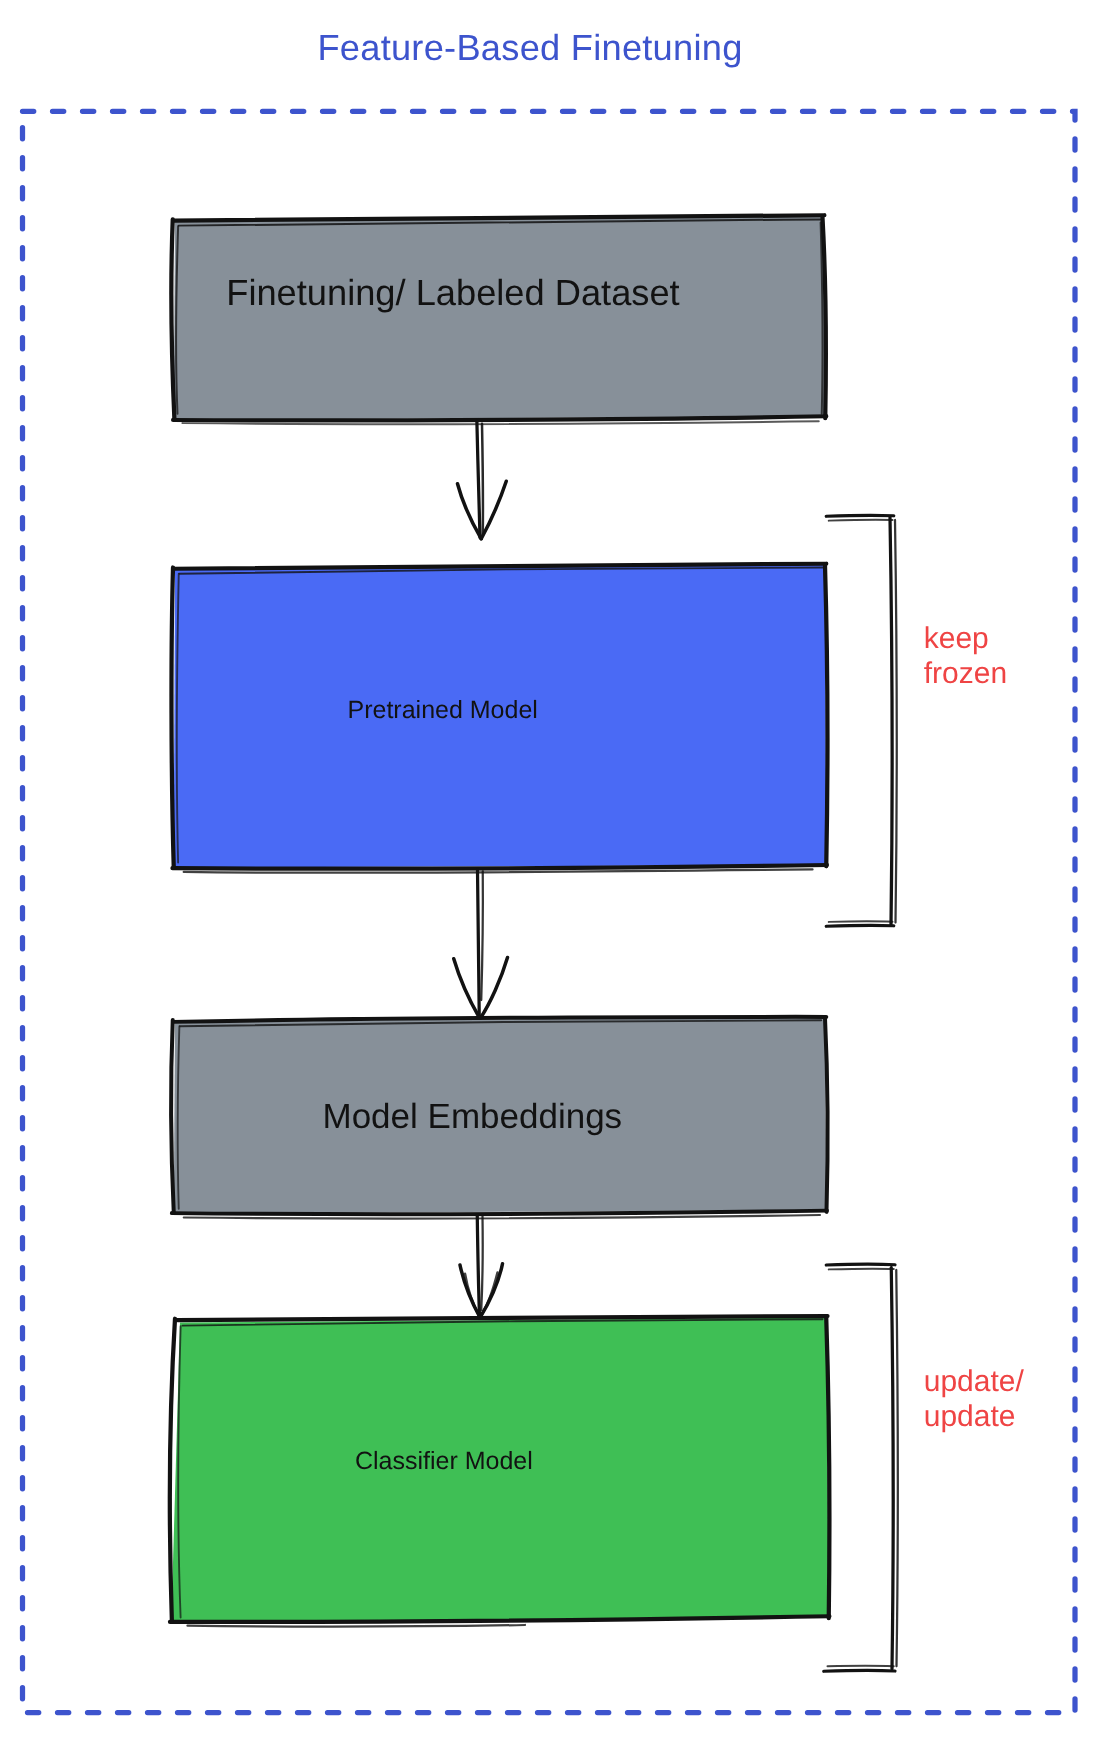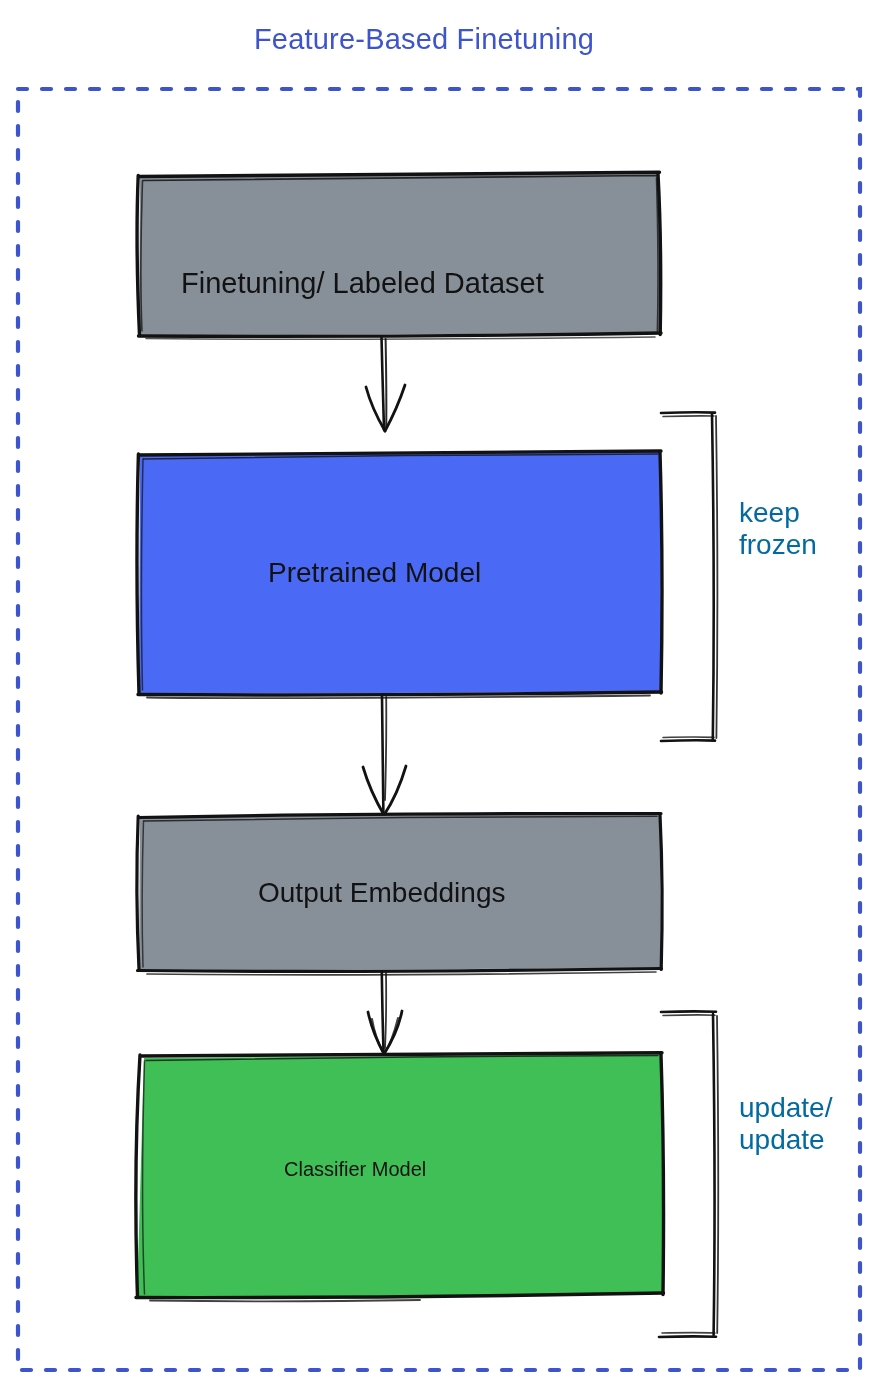--- a/index.html
+++ b/index.html
@@ -36,27 +36,27 @@
   .node-label {
     position: absolute;
     font-family: "Liberation Sans", sans-serif;
     color: #121212;
     white-space: nowrap;
     pointer-events: none;
   }
   .side-label {
     position: absolute;
     font-family: "Liberation Sans", sans-serif;
-    color: #0369a1;
-    font-size: 28px;
+    color: #ef4444;
+    font-size: 24px;
     line-height: 1.16;
     white-space: pre-line;
   }
-  .lbl-dataset { left: 181px; top: 219px; font-size: 29px; margin-top: 48px; }
-  .lbl-pretrained { left: 268px; top: 557px; font-size: 28px; }
+  .lbl-dataset { left: 181px; top: 219px; font-size: 29px; }
+  .lbl-pretrained { left: 278px; top: 557px; font-size: 20px; }
   .lbl-embeddings { left: 258px; top: 877px; font-size: 28px; }
   .lbl-classifier { left: 284px; top: 1158px; font-size: 20px; }
   .lbl-keep-frozen { left: 739px; top: 497px; }
   .lbl-train-update { left: 739px; top: 1092px; }
 </style>
 </head>
 <body>
 
 <div>
 
@@ -154,21 +154,21 @@
     </g>
 
   </svg>
 
   <div class="diagram-title">Feature-Based Finetuning</div>
 
   <div class="node-label lbl-dataset">Finetuning/ Labeled Dataset</div>
 
   <div class="node-label lbl-pretrained">Pretrained Model</div>
 
-  <div class="node-label lbl-embeddings">Output Embeddings</div>
+  <div class="node-label lbl-embeddings">Model Embeddings</div>
 
   <div class="node-label lbl-classifier">Classifier Model</div>
 
   <div class="side-label lbl-keep-frozen">keep
 frozen</div>
 
   <div class="side-label lbl-train-update">update/
 update</div>
 
 </div>

